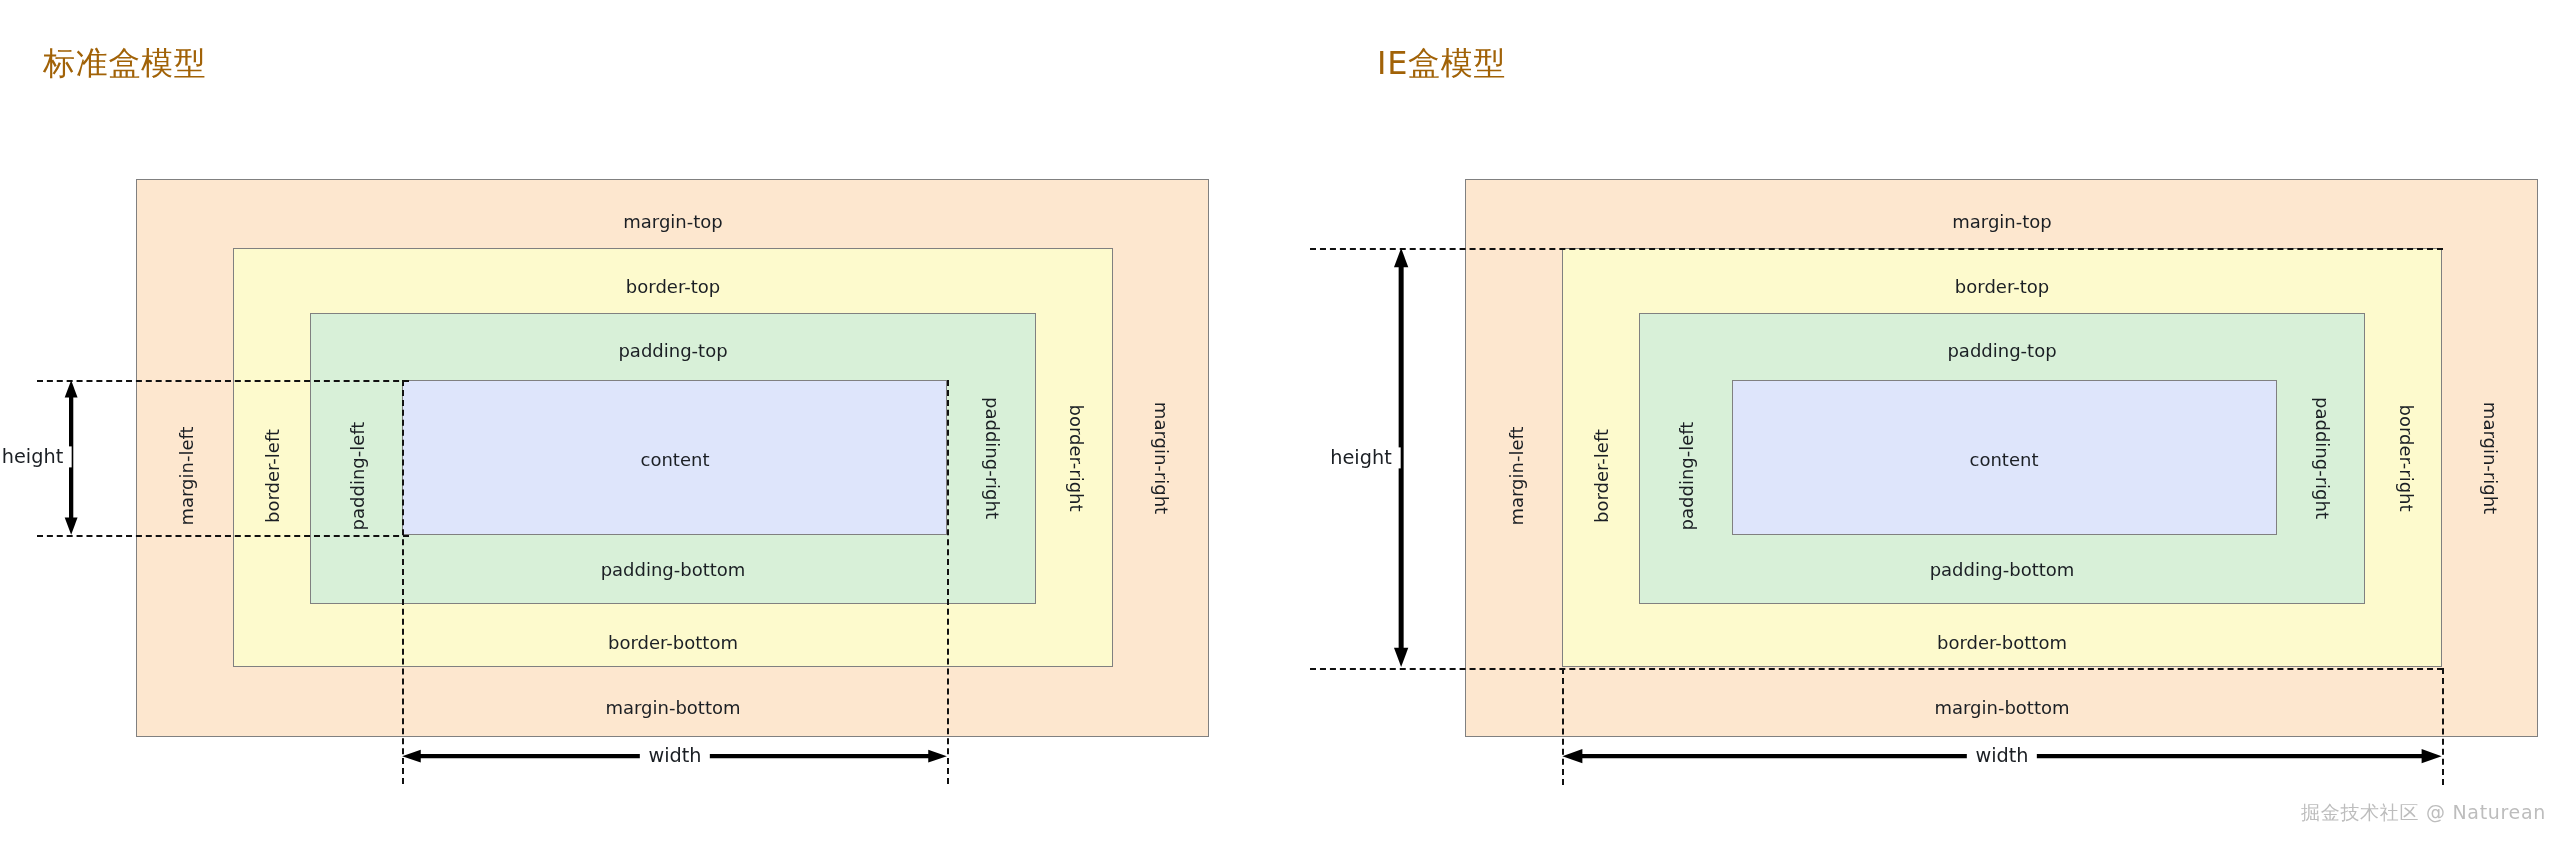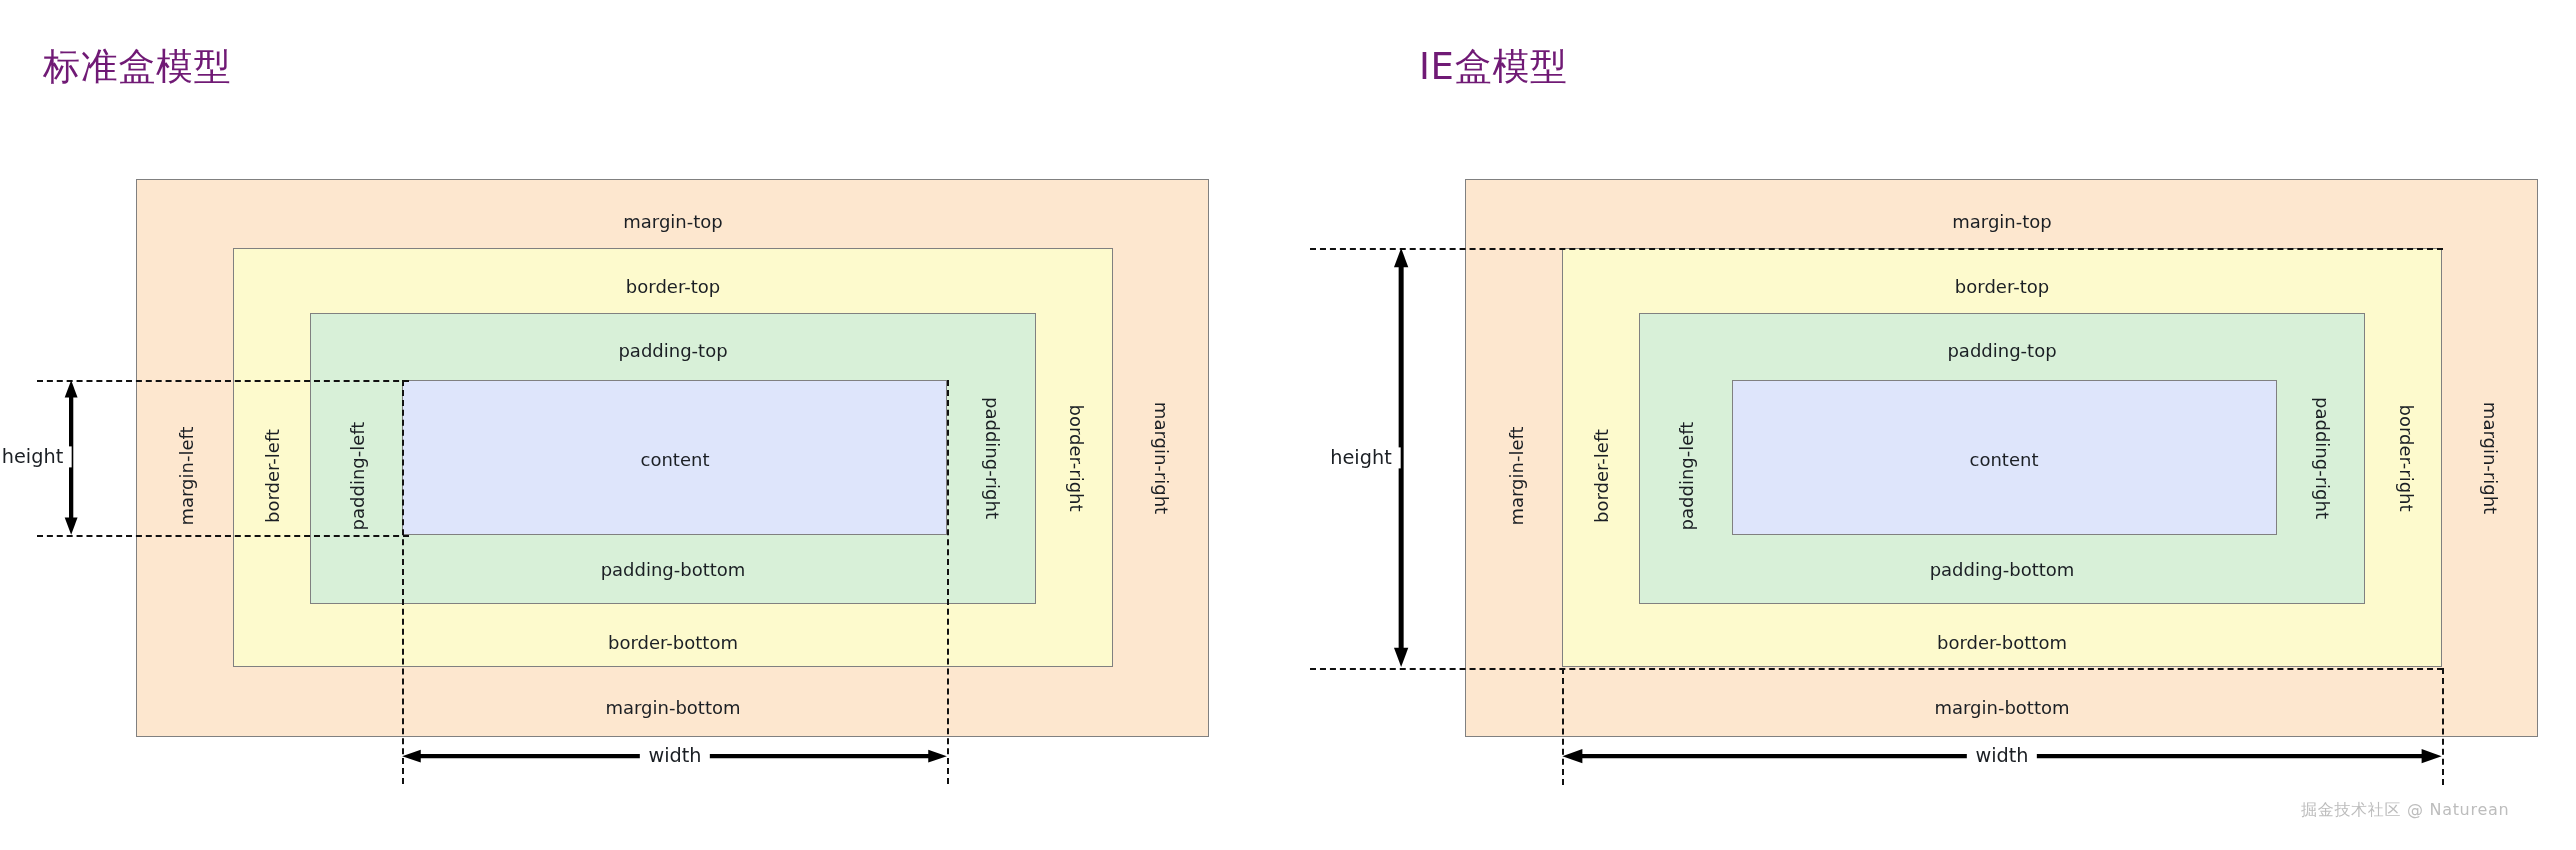--- a/index.html
+++ b/index.html
@@ -14,24 +14,24 @@
   }
 
   .stage { position: relative; width: 2576px; height: 851px; }
 
   .panel { position: absolute; top: 0; height: 851px; }
   .panel-left  { left: 0px;    width: 1288px; }
   .panel-right { left: 1288px; width: 1288px; }
 
   .panel-title {
     position: absolute;
-    font-size: 37px;
+    font-size: 32px;
     font-weight: 400;
     letter-spacing: 0.7px;
-    color: #701a75;
+    color: #a16207;
     white-space: nowrap;
   }
 
   
   .box {
     position: absolute;
     box-sizing: border-box;
     border: 1.4px solid #808080;
   }
   .box-margin  { background: #fde7cf; }
@@ -80,21 +80,21 @@
     font-size: 19.3px;
     color: #1b1f24;
     padding: 0 8.6px;
     white-space: nowrap;
     line-height: 1.1;
     transform: translate(-50%, -50%);
   }
 
   .watermark {
     position: absolute;
-    font-size: 16px;
+    font-size: 19px;
     color: #bdbdbd;
     white-space: nowrap;
     letter-spacing: 0.7px;
   }
 </style>
 </head>
 <body>
 
 <div class="stage">
 
@@ -149,21 +149,21 @@
         <polygon points="0,10 26,1 26,19" fill="#000"></polygon>
         <polygon points="762,10 736,1 736,19" fill="#000"></polygon>
       </svg>
       <div class="dim-label" style="left:273px; top:7.2px;">width</div>
     </div>
 
   </div>
 
   <div class="panel panel-right">
 
-    <div class="panel-title" style="left:89px; top:42px;margin-left:42px;">IE盒模型</div>
+    <div class="panel-title" style="left:89px; top:42px;">IE盒模型</div>
 
     <div class="box box-margin" style="left:177px; top:179px; width:1073px; height:558px;"></div>
 
     <div class="box box-border" style="left:274px; top:248px; width:880px; height:419px;"></div>
 
     <div class="box box-padding" style="left:351px; top:313px; width:726px; height:291px;"></div>
 
     <div class="box box-content" style="left:444px; top:380px; width:545px; height:155px;"></div>
 
     <div class="lbl lbl-h" style="left:714px; top:213px;">margin-top</div>

